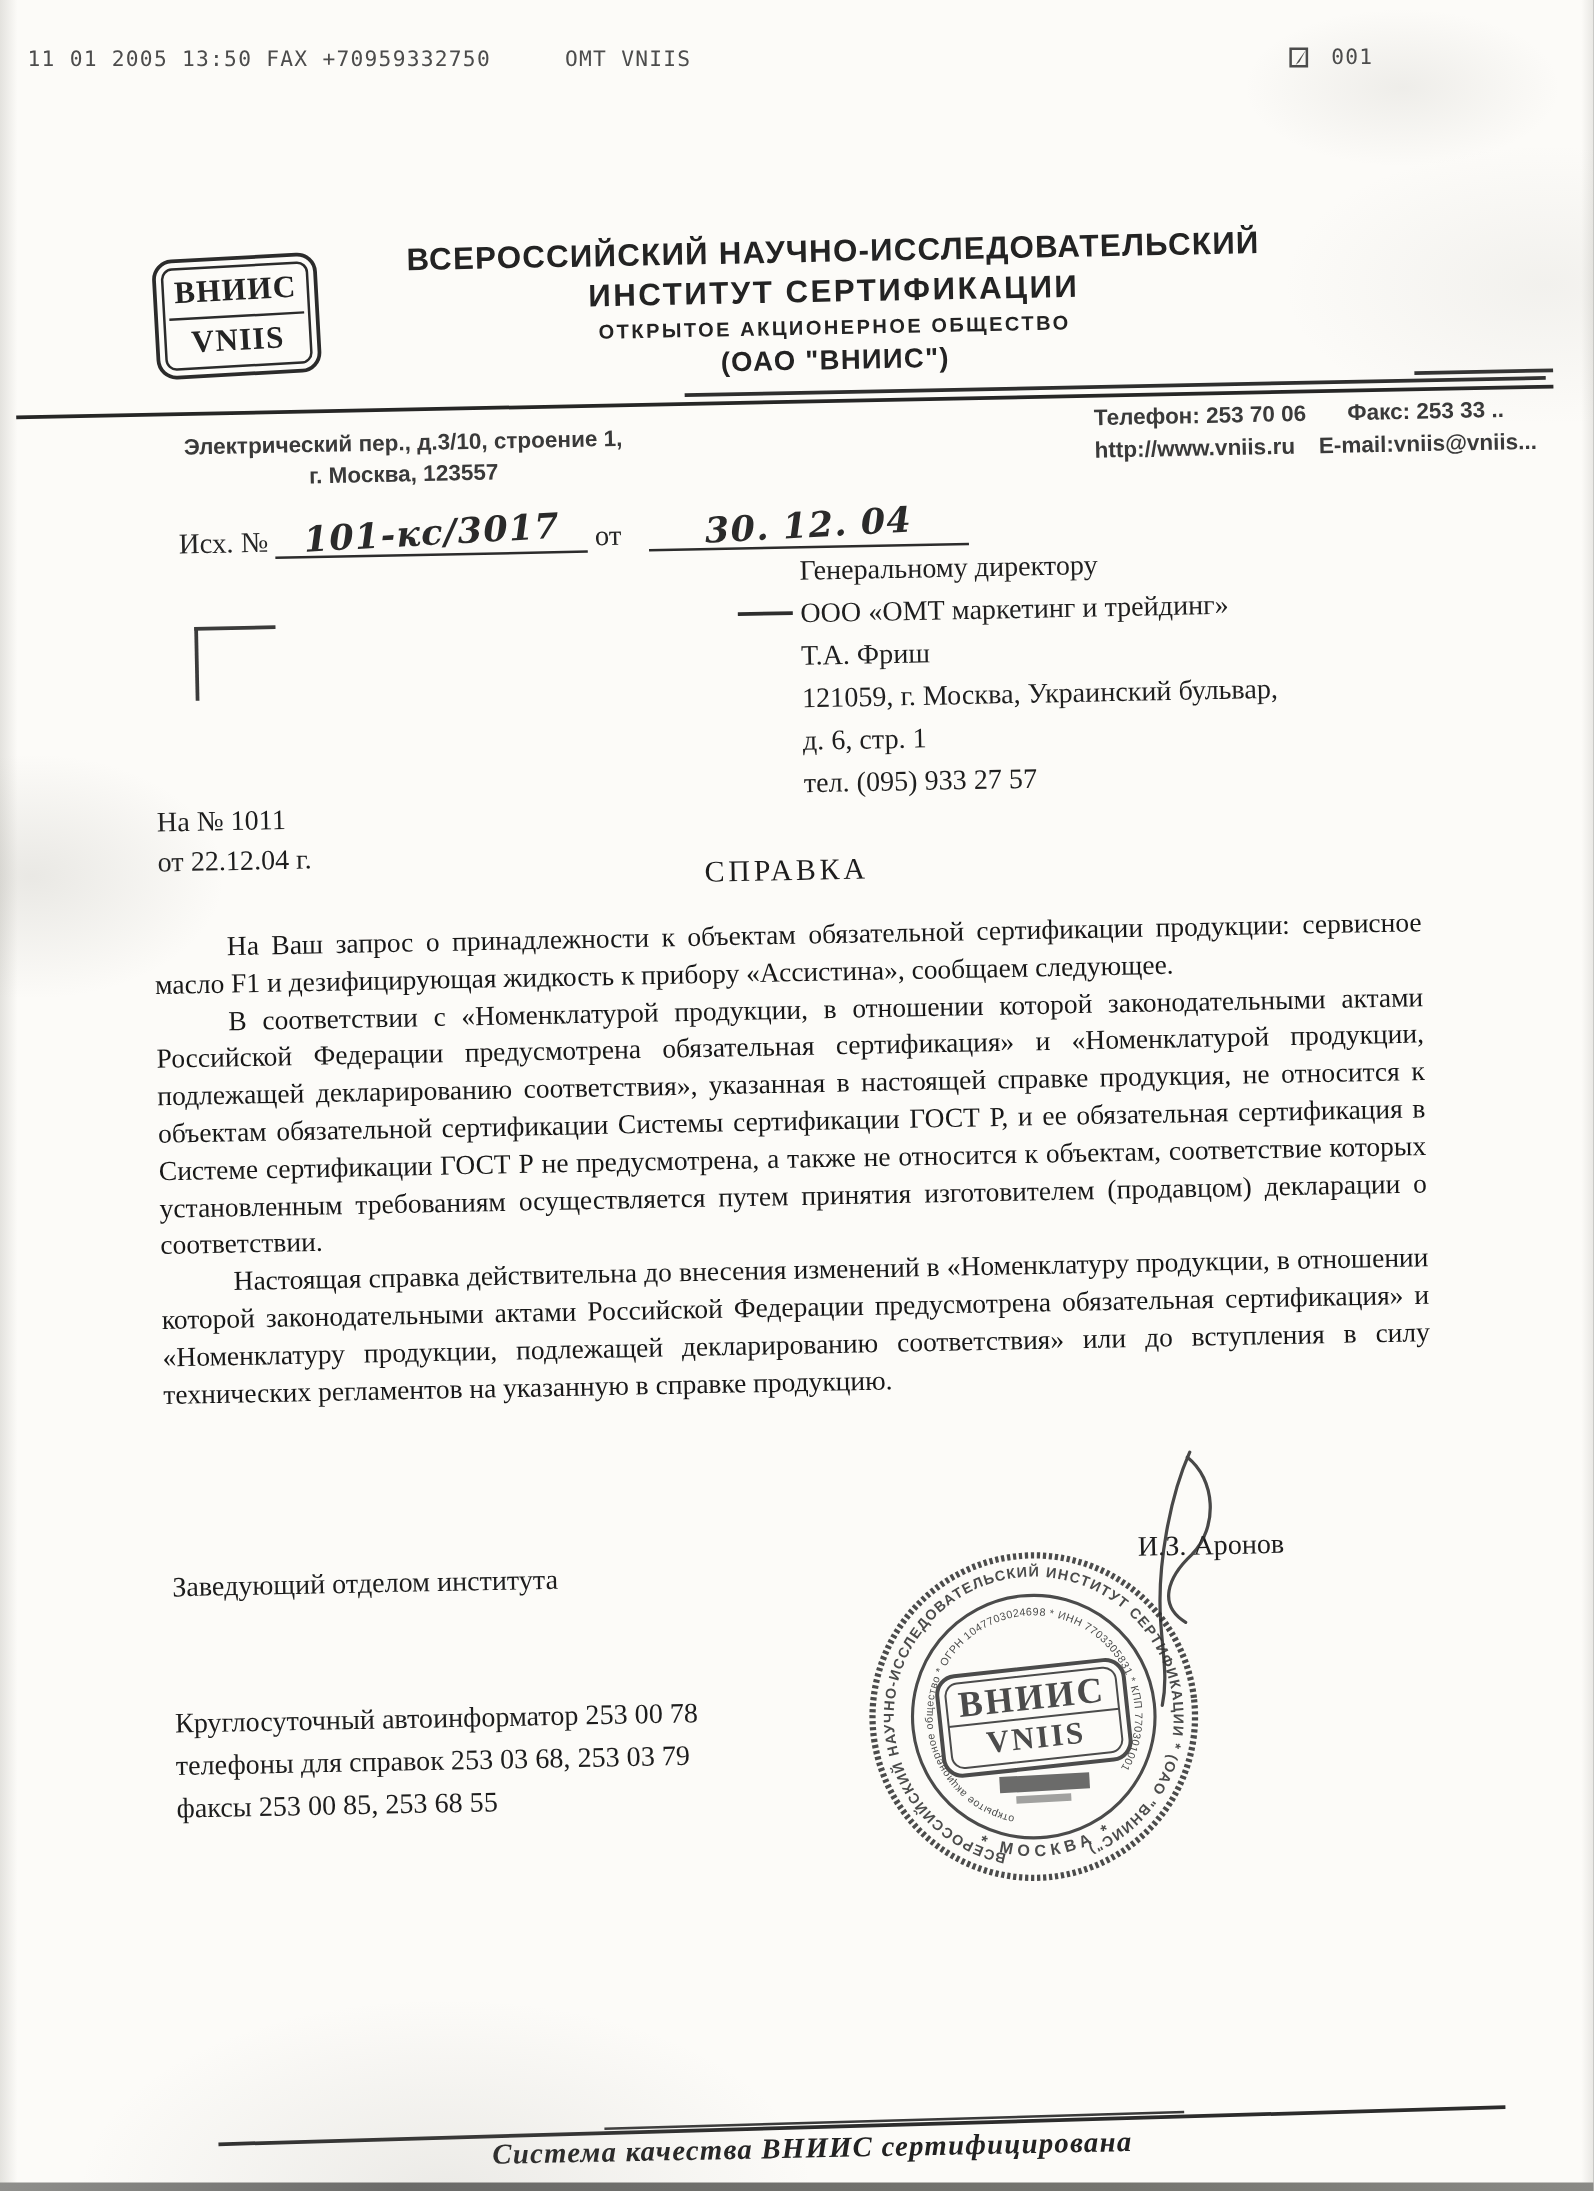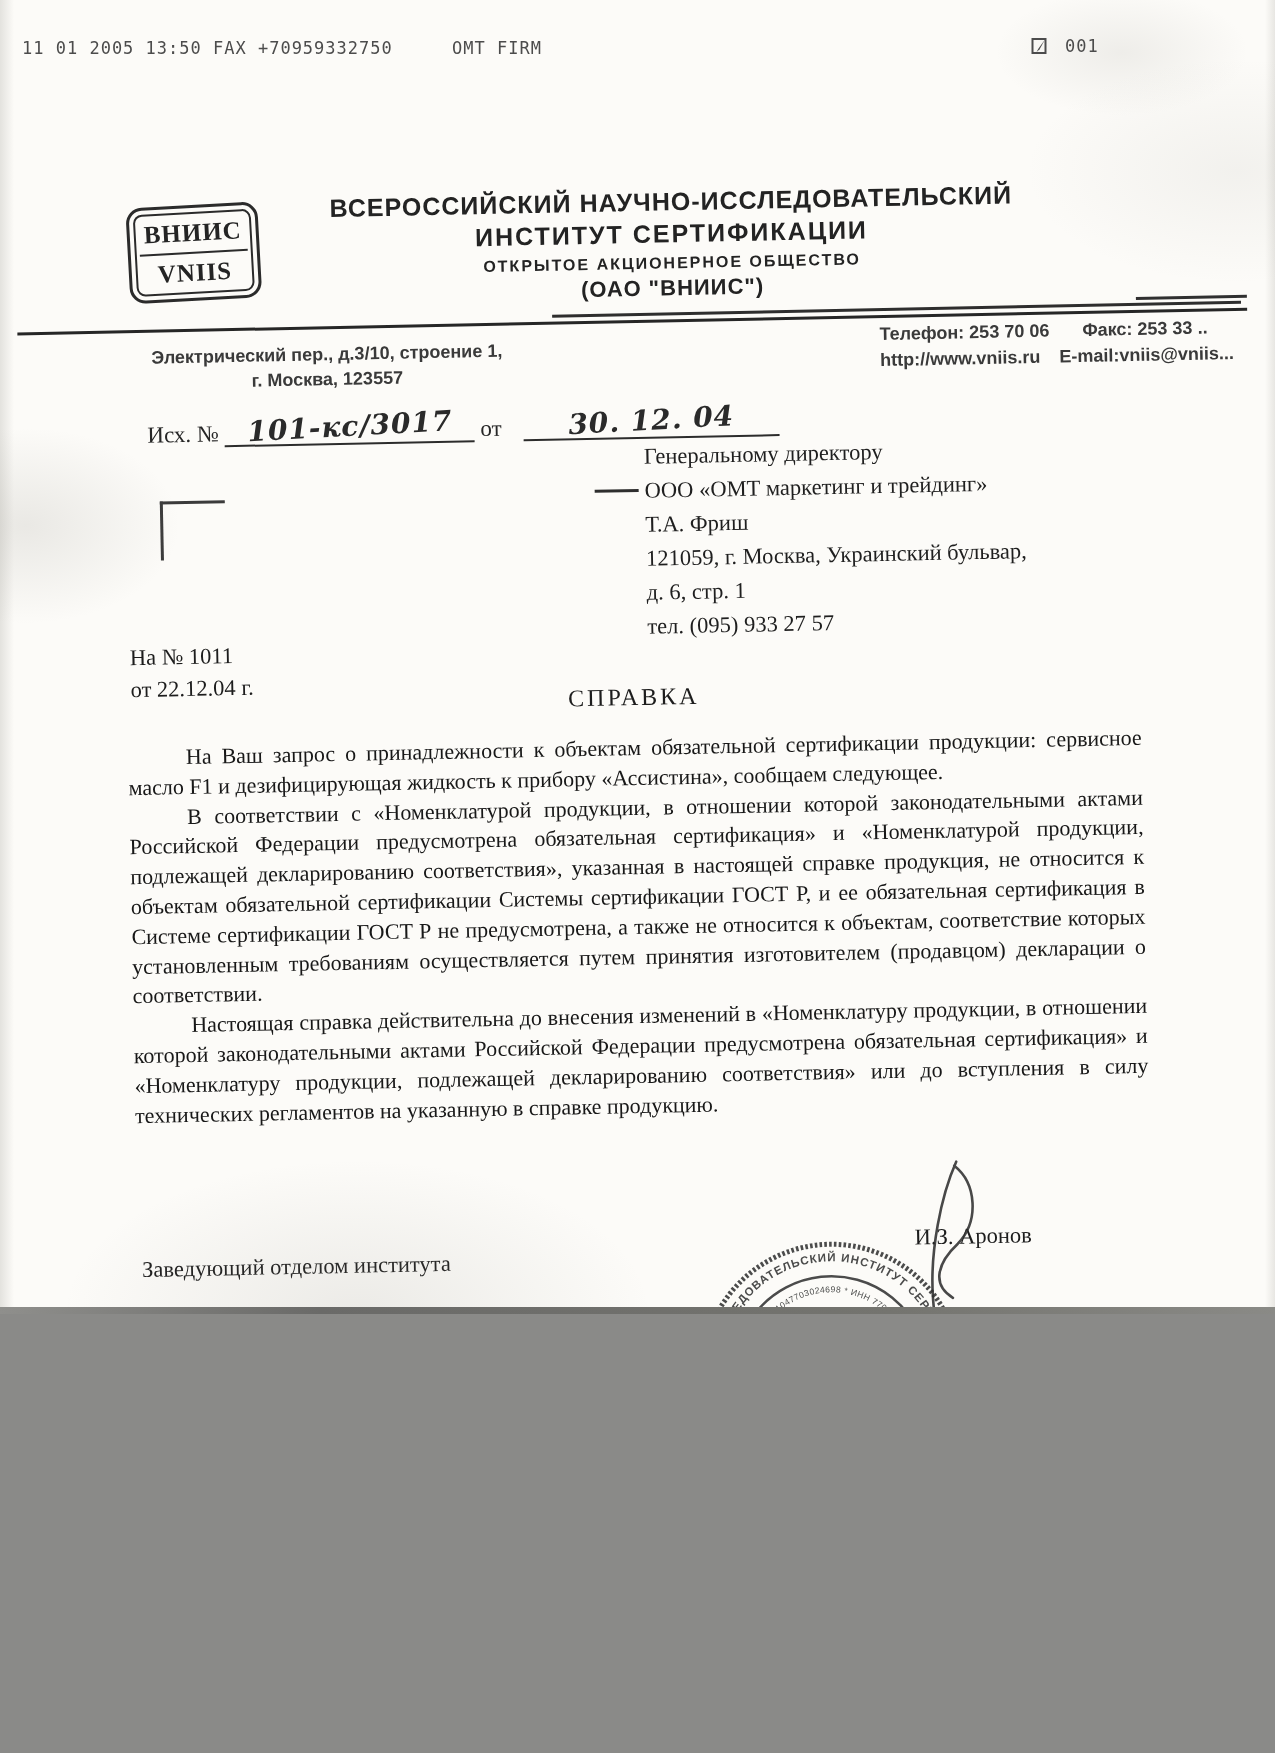--- a/index.html
+++ b/index.html
@@ -1,17 +1,17 @@
 <!DOCTYPE html>
 <html><head>
 <meta charset="utf-8">
 <style>
   html,body{margin:0;padding:0;background:#8a8a88;}
   .page{
-    position:relative;width:1275px;height:1314px;margin:0 auto;
+    position:relative;width:1275px;height:1753px;margin:0 auto;
     background:#fcfbf8;overflow:hidden;
     font-family:"Liberation Serif",serif;color:#1d1d1d;
   }
   .page::before{
     content:'';position:absolute;inset:0;pointer-events:none;z-index:5;
     background-image:
       radial-gradient(ellipse 220px 140px at 2% 40%, rgba(160,158,150,.20), transparent 70%),
       radial-gradient(ellipse 300px 160px at 97% 13%, rgba(170,168,160,.12), transparent 70%),
       radial-gradient(ellipse 420px 220px at 28% 100%, rgba(150,148,140,.16), transparent 70%),
       radial-gradient(ellipse 180px 90px at 88% 4%, rgba(160,158,150,.15), transparent 70%),
@@ -97,21 +97,21 @@
   .bottom-strip{position:absolute;left:0;bottom:0;width:100%;height:7px;z-index:6;
     background:linear-gradient(90deg,#8f8f8c,#6a6a68 25%,#74746f 70%,#8a8a86);}
 </style>
 </head>
 <body>
 
 <div class="page">
 
   <div class="fax-header">
     <span class="fax-left">11 01 2005 13:50 FAX +70959332750</span>
-    <span class="fax-center">OMT FIRM</span>
+    <span class="fax-center">OMT VNIIS</span>
     <span class="fax-page">
       <svg width="19" height="21" viewBox="0 0 19 21">
         <rect x="2.5" y="4" width="13" height="14" fill="none" stroke="#4c4c4c" stroke-width="2"></rect>
         <path d="M15 4.5 L8.5 13.5 L6.5 17 L9.5 14.5 Z" fill="#4c4c4c"></path>
       </svg>
       <span>001</span>
     </span>
   </div>
 
   <div class="skew">

